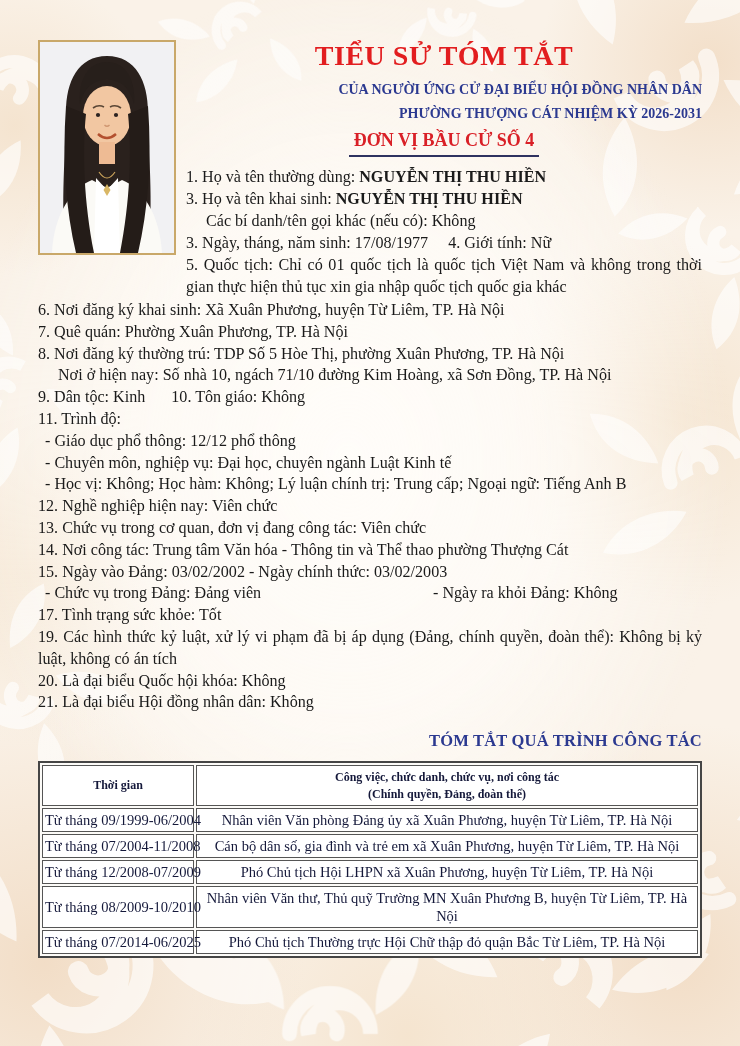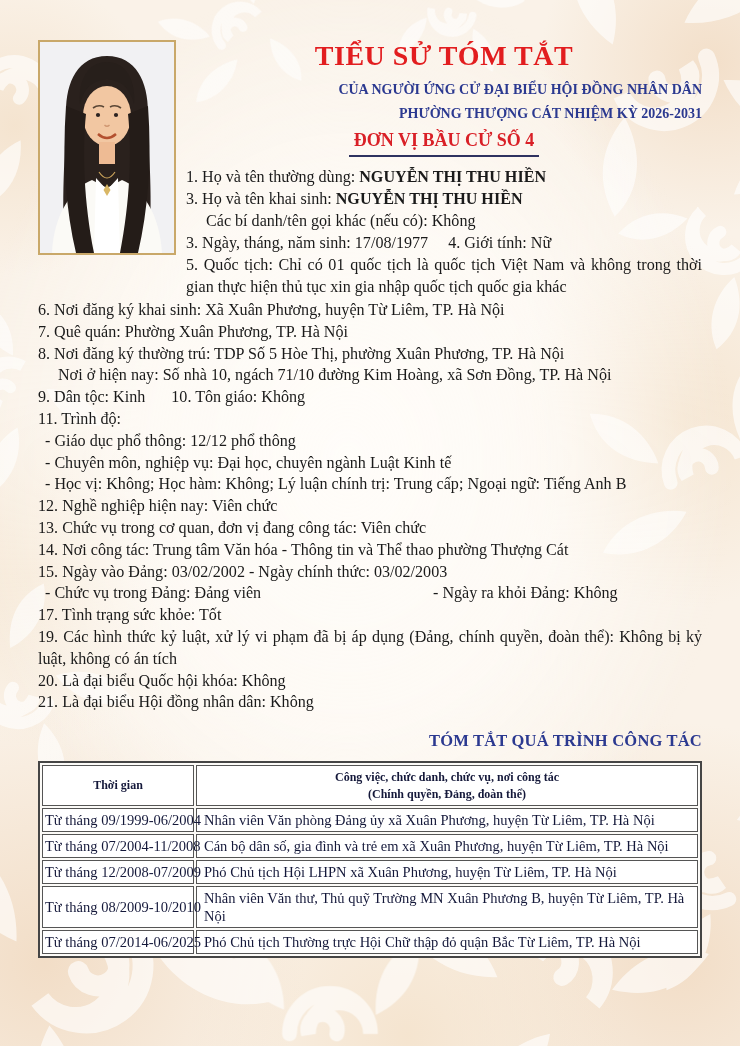--- a/index.html
+++ b/index.html
@@ -53,21 +53,21 @@
   .b{font-weight:bold;margin-top:29px;}
 
   .work-title{
     text-align:right;color:#2b3990;font-weight:bold;font-size:16.5px;
     margin-top:18px;letter-spacing:.2px;line-height:20px;
   }
   .work-table{
     width:664px;margin-top:10px;border-collapse:separate;border-spacing:2px;
     border:2px solid #454545;background:#fcfbf8;table-layout:fixed;
   }
-  .work-table th,.work-table td{border:1px solid #555;background:#fff;color:#14183a;}
+  .work-table th,.work-table td{border:1px solid #555;background:#fff;color:#14183a;text-align:center;}
   .work-table th{font-weight:bold;font-size:12px;line-height:16.5px;padding:3px 17px;text-align:center;vertical-align:middle;}
   .work-table td{font-size:14.5px;line-height:18px;padding:2px 7px;vertical-align:middle;}
   .work-table td.period{text-align:left;white-space:nowrap;padding:2px 2px;}
   .col-period{width:152px;}
 </style>
 </head>
 <body>
 
 <svg class="pattern" width="740" height="1046" viewBox="0 0 740 1046" aria-hidden="true">
   <defs>

